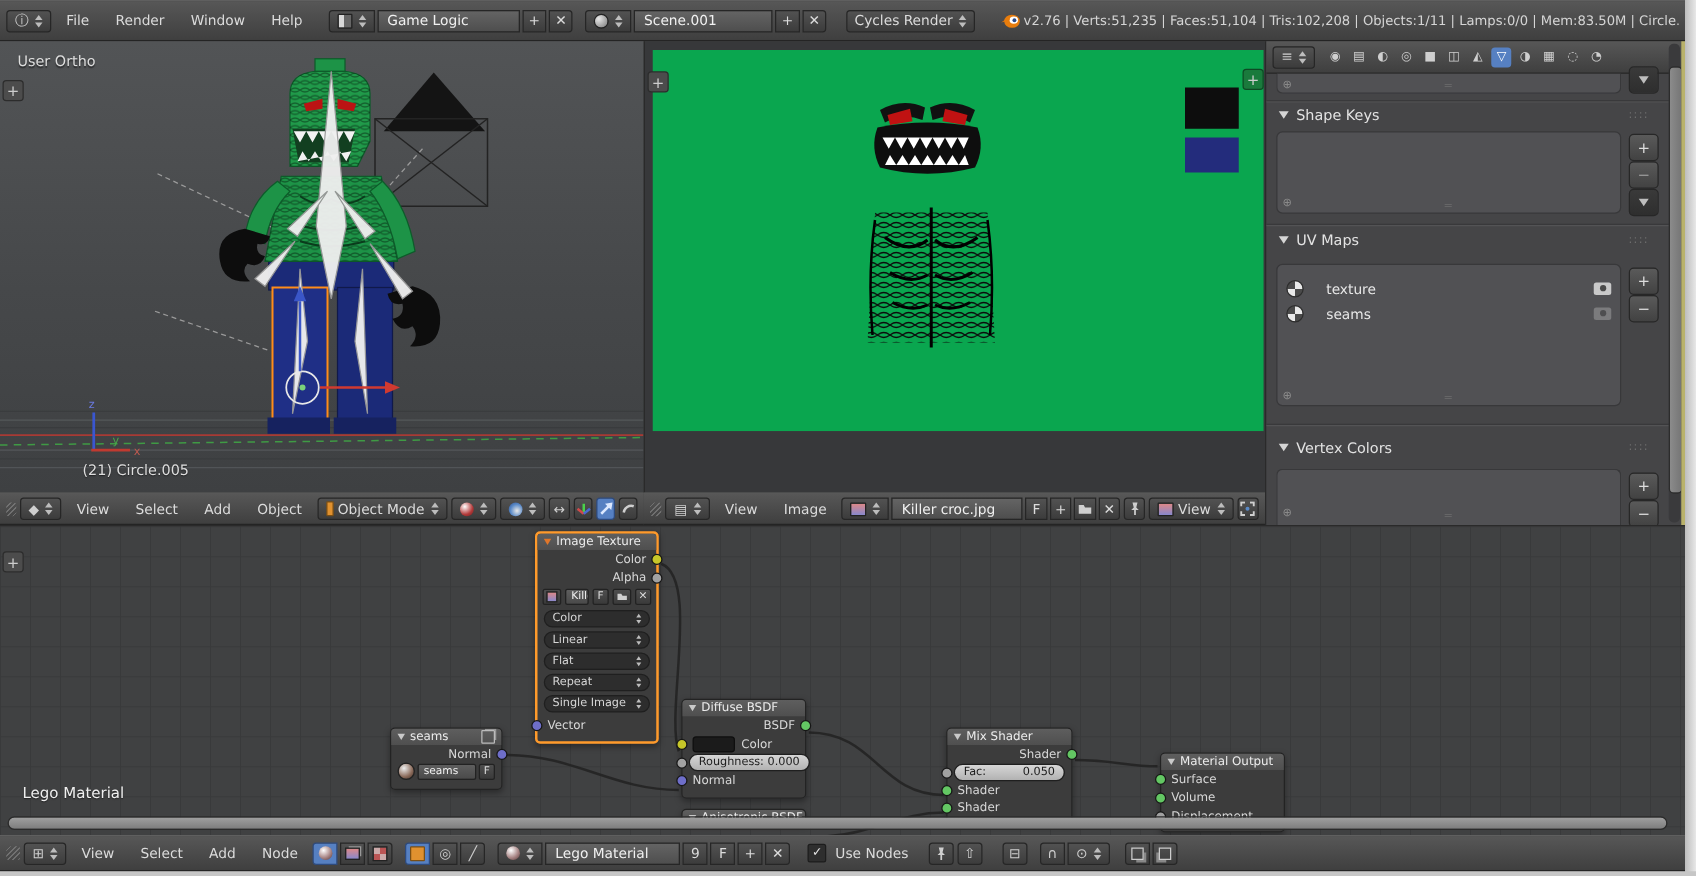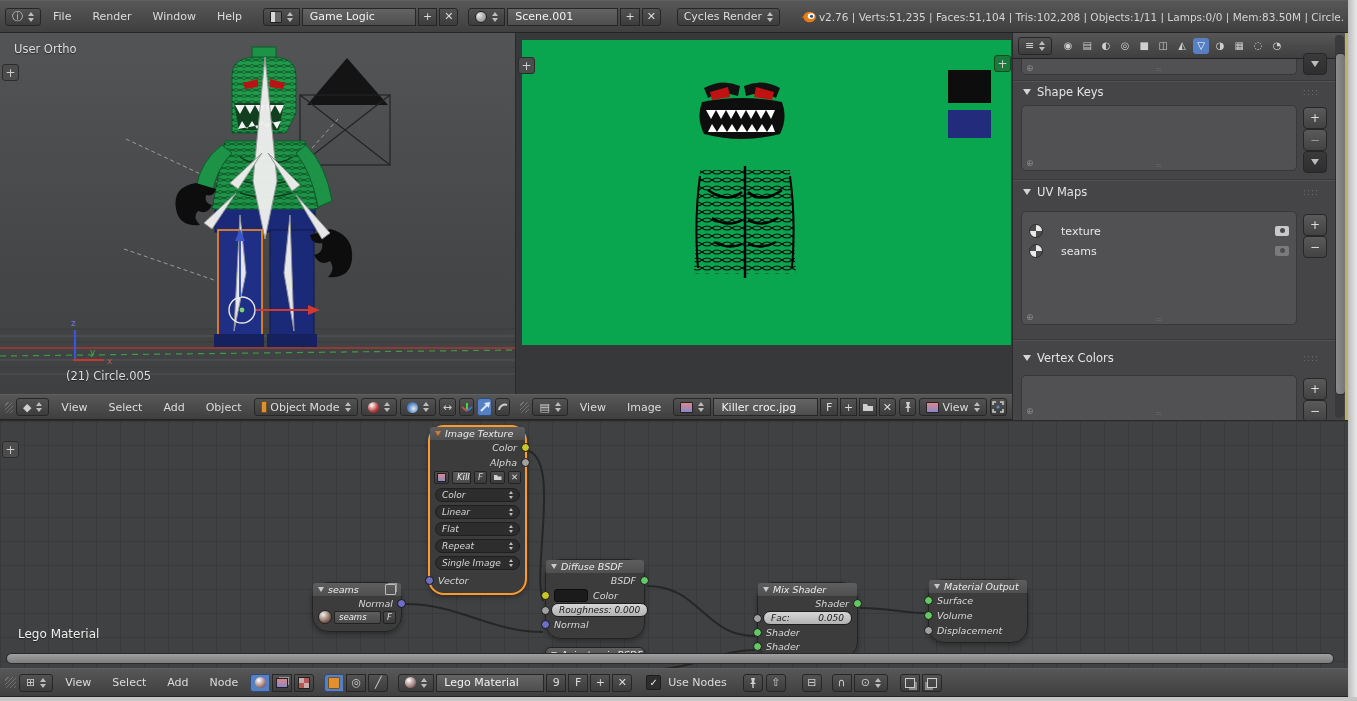--- a/index.html
+++ b/index.html
@@ -48,22 +48,22 @@
   .sidebtn{position:absolute;width:22px;height:20px;display:flex;align-items:center;justify-content:center;
            background:linear-gradient(#5a5a5a,#424242);border:1px solid #272727;border-radius:4px;color:#ddd;font-size:12px;}
   .sidebtn.dark{background:linear-gradient(#3a3a3a,#2e2e2e);}
   .divider{position:absolute;left:0;width:100%;height:1px;background:#39393b;box-shadow:0 1px 0 #535355;}
   .vscroll{position:absolute;background:#3a3a3c;border-radius:4px;}
   .vthumb{position:absolute;background:linear-gradient(90deg,#8b8b8b,#767676);border:1px solid #2c2c2c;border-radius:4px;}
   
   #nodes{left:0;top:420px;width:1348px;height:248px;background:#404142;
          background-image:linear-gradient(#393a3b 1px,transparent 1px),linear-gradient(90deg,#393a3b 1px,transparent 1px);
          background-size:24px 24px;border-top:1px solid #2a2a2a;box-sizing:border-box;overflow:hidden;}
-  .node{position:absolute;background:rgba(60,60,60,.96);border:1px solid #232323;border-radius:16px;
-        box-shadow:0 2px 5px rgba(0,0,0,.35);font-size:9.5px;color:#d8d8d8;z-index:2;box-sizing:border-box;font-style:italic;}
+  .node{position:absolute;background:rgba(60,60,60,.96);border:1px solid #232323;border-radius:4px;
+        box-shadow:0 2px 5px rgba(0,0,0,.35);font-size:9.5px;color:#d8d8d8;z-index:2;box-sizing:border-box;}
   .node.selected{border:2px solid #ff9a2b;}
   .nhead{height:13px;background:linear-gradient(#5e5e5e,#4f4f4f);border-radius:3px 3px 0 0;display:flex;align-items:center;gap:4px;
          padding:0 5px;font-size:9.5px;color:#ececec;white-space:nowrap;overflow:hidden;}
   .ntri{width:0;height:0;border-left:3px solid transparent;border-right:3px solid transparent;border-top:5px solid #c9c9c9;flex:0 0 auto;}
   .ntri.orange{border-top-color:#e0762a;}
   .nrow{position:relative;height:14px;display:flex;align-items:center;padding:0 8px;white-space:nowrap;}
   .nrow.r{justify-content:flex-end;}
   .sock{position:absolute;width:9px;height:9px;border-radius:50%;border:1px solid #161616;box-sizing:border-box;top:50%;margin-top:-4.5px;z-index:3;}
   .sock.in{left:-5px;} .sock.out{right:-5px;}
   .sock.yellow{background:#c7c729;} .sock.gray{background:#a1a1a1;} .sock.green{background:#63c763;} .sock.purple{background:#6e6ec9;}
@@ -680,21 +680,21 @@
       <div class="nrow">
           <span class="sock in green"></span>
         <span>Shader</span>
       </div>
       <div class="nrow">
           <span class="sock in green"></span>
         <span>Shader</span>
       </div>
     </div>
 
-    <div class="node" style="left:928px;top:158px;width:100px;height:64px;">
+    <div class="node" style="left:928px;top:181px;width:100px;height:64px;">
       <div class="nhead">
           <span class="ntri"></span>
         <span>Material Output</span>
       </div>
       <div class="nrow" style="height:15px;">
           <span class="sock in green"></span>
         <span>Surface</span>
       </div>
       <div class="nrow" style="height:15px;">
           <span class="sock in green"></span>

